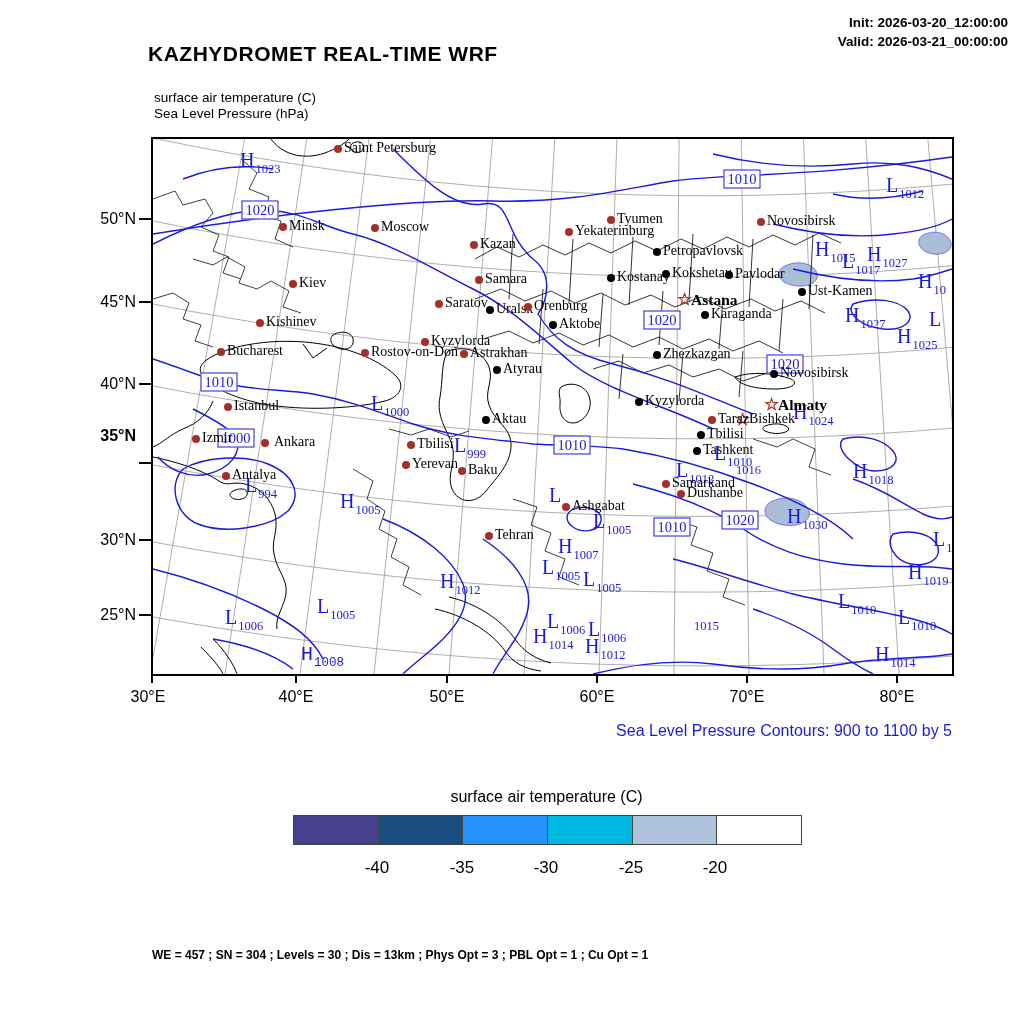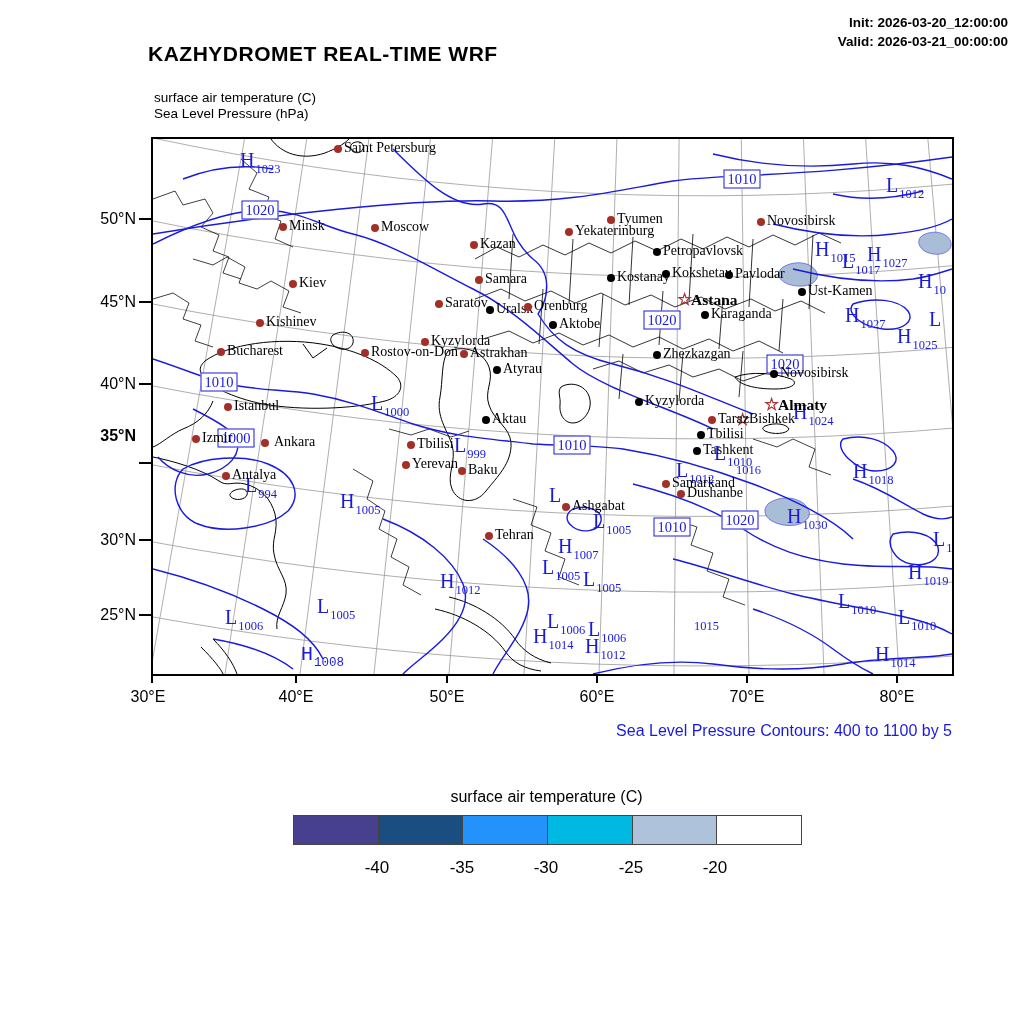--- a/index.html
+++ b/index.html
@@ -310,33 +310,34 @@
     <div class="lonlab" style="left: 417px; top: 688px;">50°E</div>
     <div class="tickb" style="left: 446px; top: 674px;"></div>
     <div class="lonlab" style="left: 567px; top: 688px;">60°E</div>
     <div class="tickb" style="left: 596px; top: 674px;"></div>
     <div class="lonlab" style="left: 717px; top: 688px;">70°E</div>
     <div class="tickb" style="left: 746px; top: 674px;"></div>
     <div class="lonlab" style="left: 867px; top: 688px;">80°E</div>
     <div class="tickb" style="left: 896px; top: 674px;"></div>
   </div>
 
-<div class="abs" id="caption">Sea Level Pressure Contours: 400 to 1100 by 5</div>
+<div class="abs" id="caption">Sea Level Pressure Contours: 900 to 1100 by 5</div>
 
 <div class="abs" id="cbar-title">surface air temperature  (C)</div>
 <div class="abs" id="cbar">
     <div class="cseg" style="background: rgb(70, 64, 143);"></div>
     <div class="cseg" style="background: rgb(26, 78, 128);"></div>
     <div class="cseg" style="background: rgb(36, 146, 251);"></div>
     <div class="cseg" style="background: rgb(0, 185, 227);"></div>
     <div class="cseg" style="background: rgb(174, 194, 220);"></div>
     <div class="cseg" style="background: rgb(255, 255, 255);"></div>
   </div>
 <div class="abs" id="cbar-ticks">
     <div class="ctick" style="left: 84px; top: 0px;">-40</div>
     <div class="ctick" style="left: 169px; top: 0px;">-35</div>
     <div class="ctick" style="left: 253px; top: 0px;">-30</div>
     <div class="ctick" style="left: 338px; top: 0px;">-25</div>
     <div class="ctick" style="left: 422px; top: 0px;">-20</div>
   </div>
 
 <div class="abs" id="footer">
+  <div>WE = 457 ; SN = 304 ; Levels = 30 ; Dis = 13km ; Phys Opt = 3 ; PBL Opt = 1 ; Cu Opt = 1</div>
 </div>
 
 </body></html>

